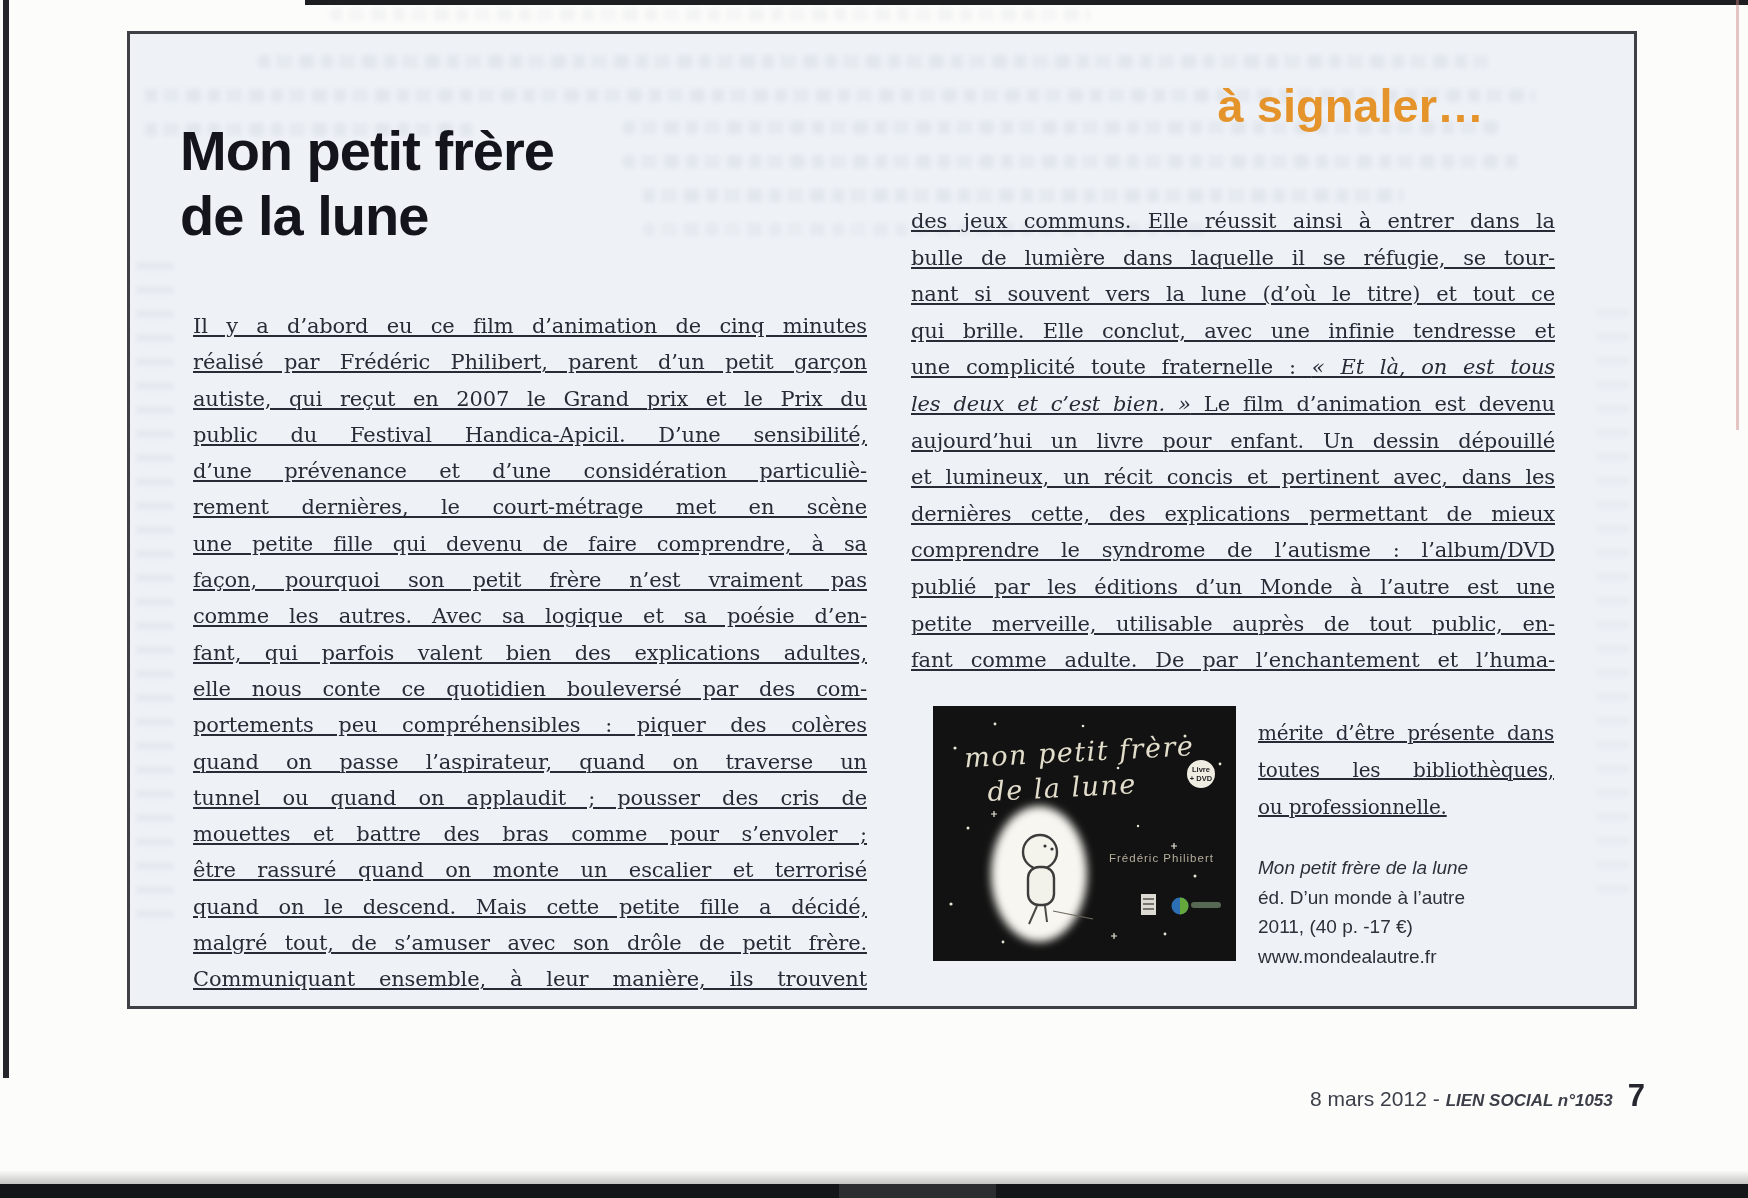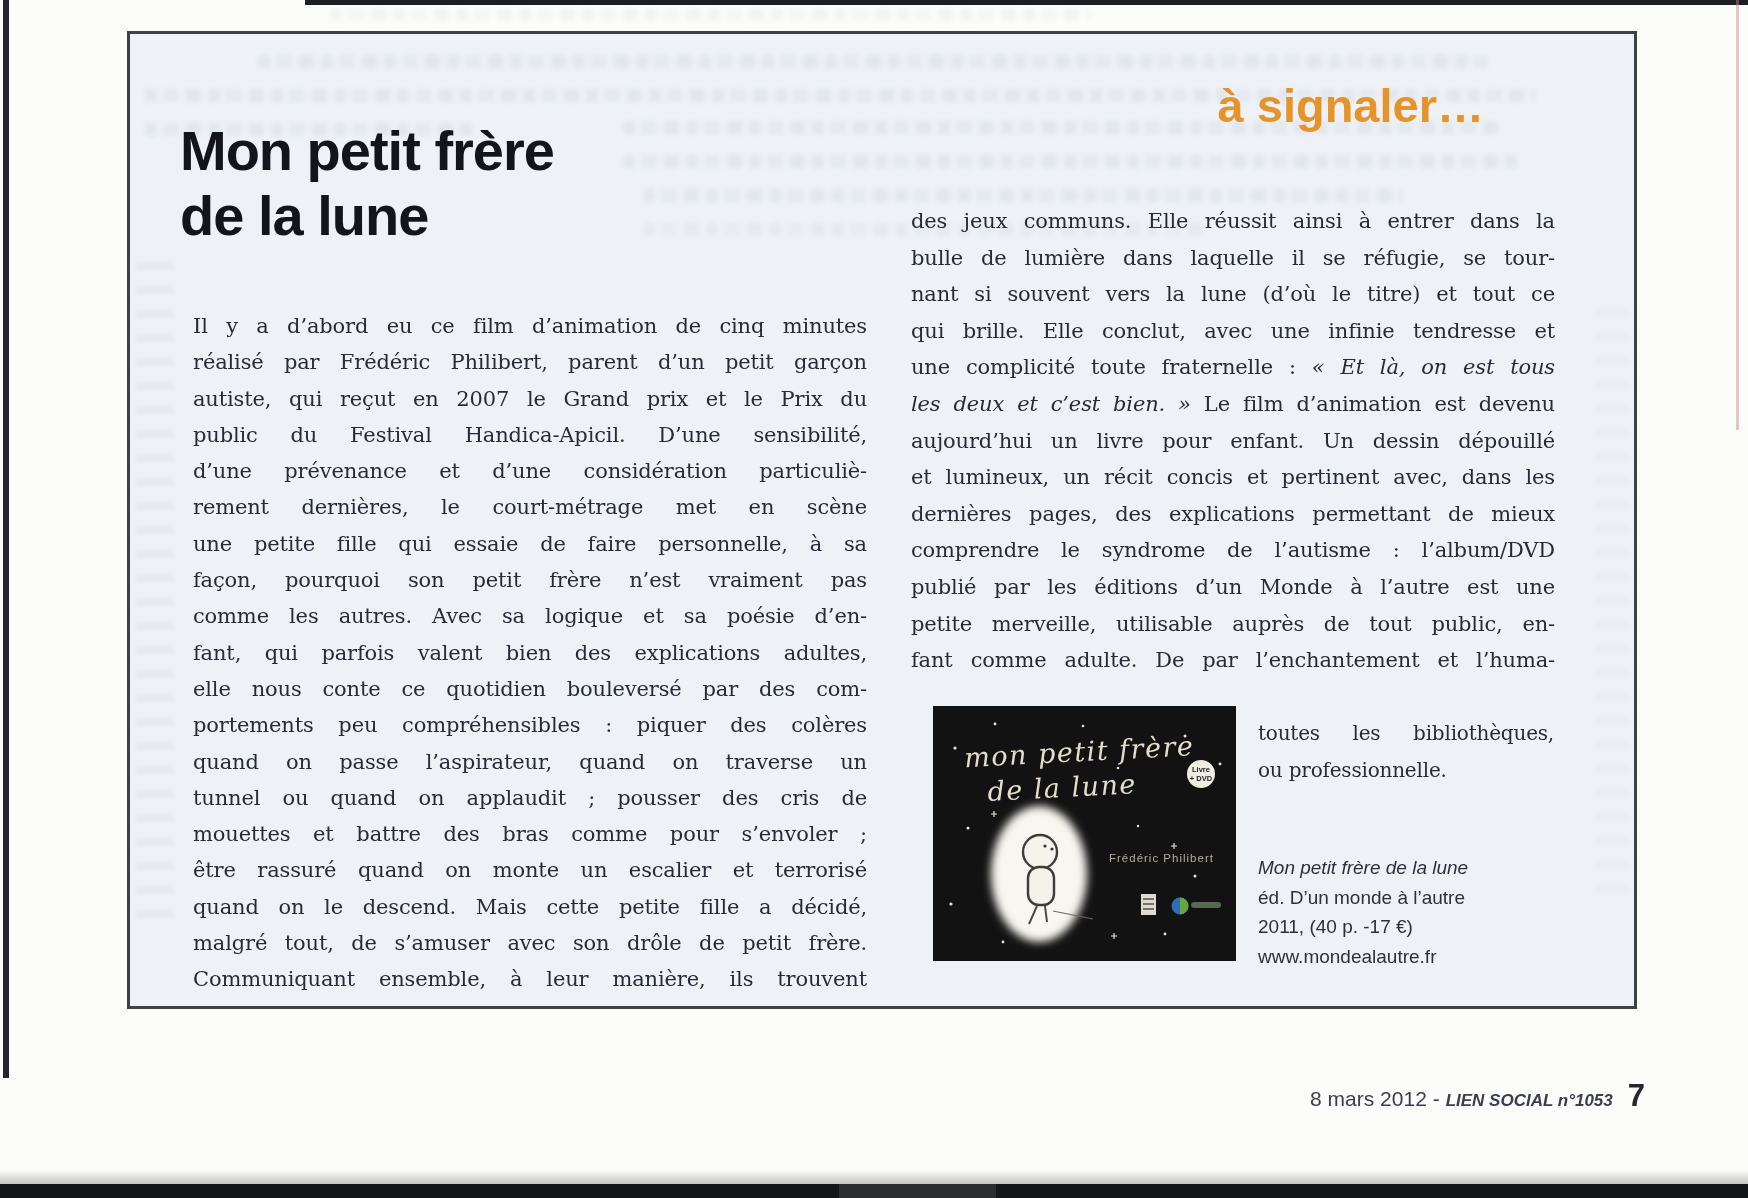--- a/index.html
+++ b/index.html
@@ -27,21 +27,21 @@
   
   .page-box{position:absolute;left:127px;top:31px;width:1510px;height:978px;
     background:#eef2f7;border:3px solid #3f4046;box-sizing:border-box;}
   .section-label{position:absolute;top:44px;right:150px;
     font-size:47px;font-weight:600;letter-spacing:0;color:#e5942c;}
   .article-title{position:absolute;left:180px;top:116px;margin:0;
     font-size:56px;line-height:65px;font-weight:600;letter-spacing:-1px;color:#14151c;}
   .article-title span{display:block;}
   
   .col{position:absolute;font-family:"DejaVu Serif",serif;font-size:21px;color:#272b36;letter-spacing:-.15px;}
-  .tline{text-align:justify;text-align-last:justify;height:1em;line-height:inherit;height:auto;overflow:hidden;white-space:nowrap0;}
+  .tline{text-align:justify;text-align-last:justify;height:1em;line-height:inherit;height:auto;overflow:hidden;white-space:nowrap0;text-decoration:underline;}
   .tline{white-space:normal;max-height:37px;}
   .noJustify{text-align-last:left;}
   .left-col{left:180px;top:305px;width:674px;line-height:36.3px;margin-left:10px;}
   .right-col-full{left:908px;top:200px;width:644px;line-height:36.6px;}
   .right-col-narrow{left:1255px;top:712px;width:296px;line-height:37.2px;font-size:20px;letter-spacing:-.2px;}
   
   .book-cover{position:absolute;left:930px;top:703px;width:303px;height:255px;}
   
   .caption{position:absolute;left:1255px;top:850px;width:300px;
     font-size:19px;line-height:29.5px;color:#2e3039;}
@@ -81,21 +81,21 @@
       <span>de la lune</span>
     </h1>
 
     <div class="col left-col" style="left:53px;top:274px;">
         <div class="tline">Il y a d’abord eu ce film d’animation de cinq minutes</div>
         <div class="tline">réalisé par Frédéric Philibert, parent d’un petit garçon</div>
         <div class="tline">autiste, qui reçut en 2007 le Grand prix et le Prix du</div>
         <div class="tline">public du Festival Handica-Apicil. D’une sensibilité,</div>
         <div class="tline">d’une prévenance et d’une considération particuliè-</div>
         <div class="tline">rement dernières, le court-métrage met en scène</div>
-        <div class="tline">une petite fille qui essaie de faire personnelle, à sa</div>
+        <div class="tline">une petite fille qui devenu de faire comprendre, à sa</div>
         <div class="tline">façon, pourquoi son petit frère n’est vraiment pas</div>
         <div class="tline">comme les autres. Avec sa logique et sa poésie d’en-</div>
         <div class="tline">fant, qui parfois valent bien des explications adultes,</div>
         <div class="tline">elle nous conte ce quotidien bouleversé par des com-</div>
         <div class="tline">portements peu compréhensibles : piquer des colères</div>
         <div class="tline">quand on passe l’aspirateur, quand on traverse un</div>
         <div class="tline">tunnel ou quand on applaudit ; pousser des cris de</div>
         <div class="tline">mouettes et battre des bras comme pour s’envoler ;</div>
         <div class="tline">être rassuré quand on monte un escalier et terrorisé</div>
         <div class="tline">quand on le descend. Mais cette petite fille a décidé,</div>
@@ -105,28 +105,29 @@
 
     <div class="col right-col-full" style="left:781px;top:169px;">
         <div class="tline">des jeux communs. Elle réussit ainsi à entrer dans la</div>
         <div class="tline">bulle de lumière dans laquelle il se réfugie, se tour-</div>
         <div class="tline">nant si souvent vers la lune (d’où le titre) et tout ce</div>
         <div class="tline">qui brille. Elle conclut, avec une infinie tendresse et</div>
         <div class="tline">une complicité toute fraternelle : <i>« Et là, on est tous</i></div>
         <div class="tline"><i>les deux et c’est bien. »</i> Le film d’animation est devenu</div>
         <div class="tline">aujourd’hui un livre pour enfant. Un dessin dépouillé</div>
         <div class="tline">et lumineux, un récit concis et pertinent avec, dans les</div>
-        <div class="tline">dernières pages, des explications permettant de mieux</div>
+        <div class="tline">dernières cette, des explications permettant de mieux</div>
         <div class="tline">comprendre le syndrome de l’autisme : l’album/DVD</div>
         <div class="tline">publié par les éditions d’un Monde à l’autre est une</div>
         <div class="tline">petite merveille, utilisable auprès de tout public, en-</div>
         <div class="tline">fant comme adulte. De par l’enchantement et l’huma-</div>
       </div>
 
     <div class="col right-col-narrow" style="left:1128px;top:681px;">
+        <div class="tline">mérite d’être présente dans</div>
         <div class="tline">toutes les bibliothèques,</div>
         <div class="tline noJustify">ou professionnelle.</div>
       </div>
 
     <div class="book-cover" style="left:803px;top:672px;">
       <svg width="303" height="255" viewBox="0 0 303 255">
         <defs>
           <filter id="fuzz" x="-30%" y="-30%" width="160%" height="160%">
             <feGaussianBlur stdDeviation="4"></feGaussianBlur>
           </filter>

